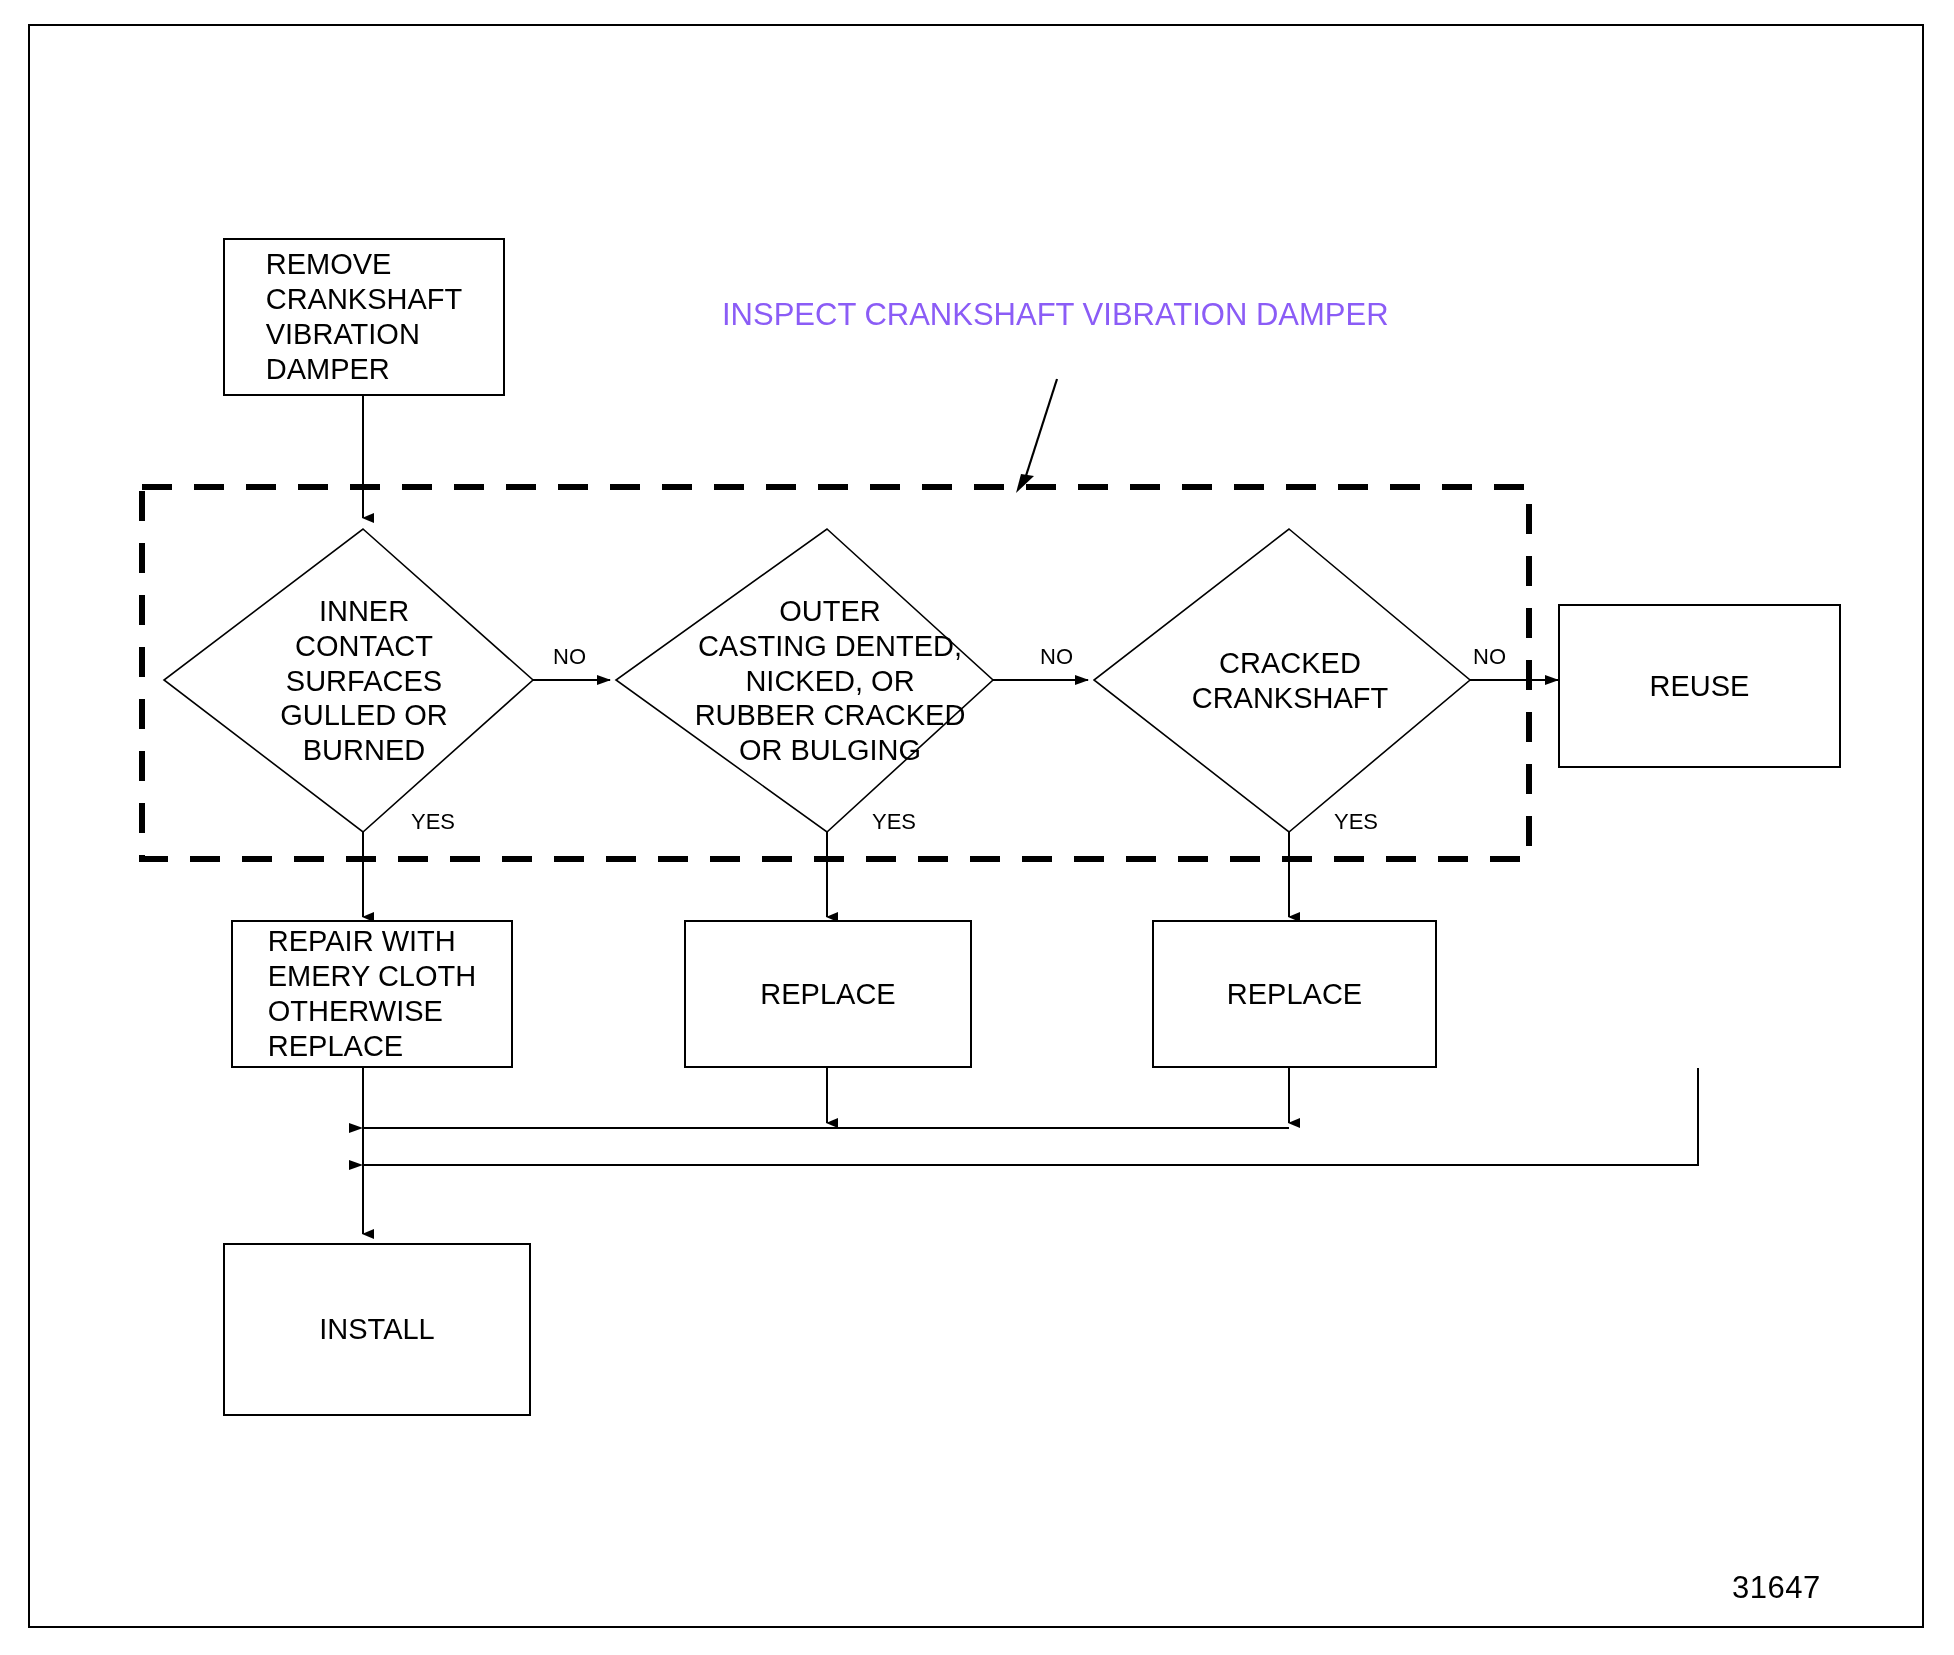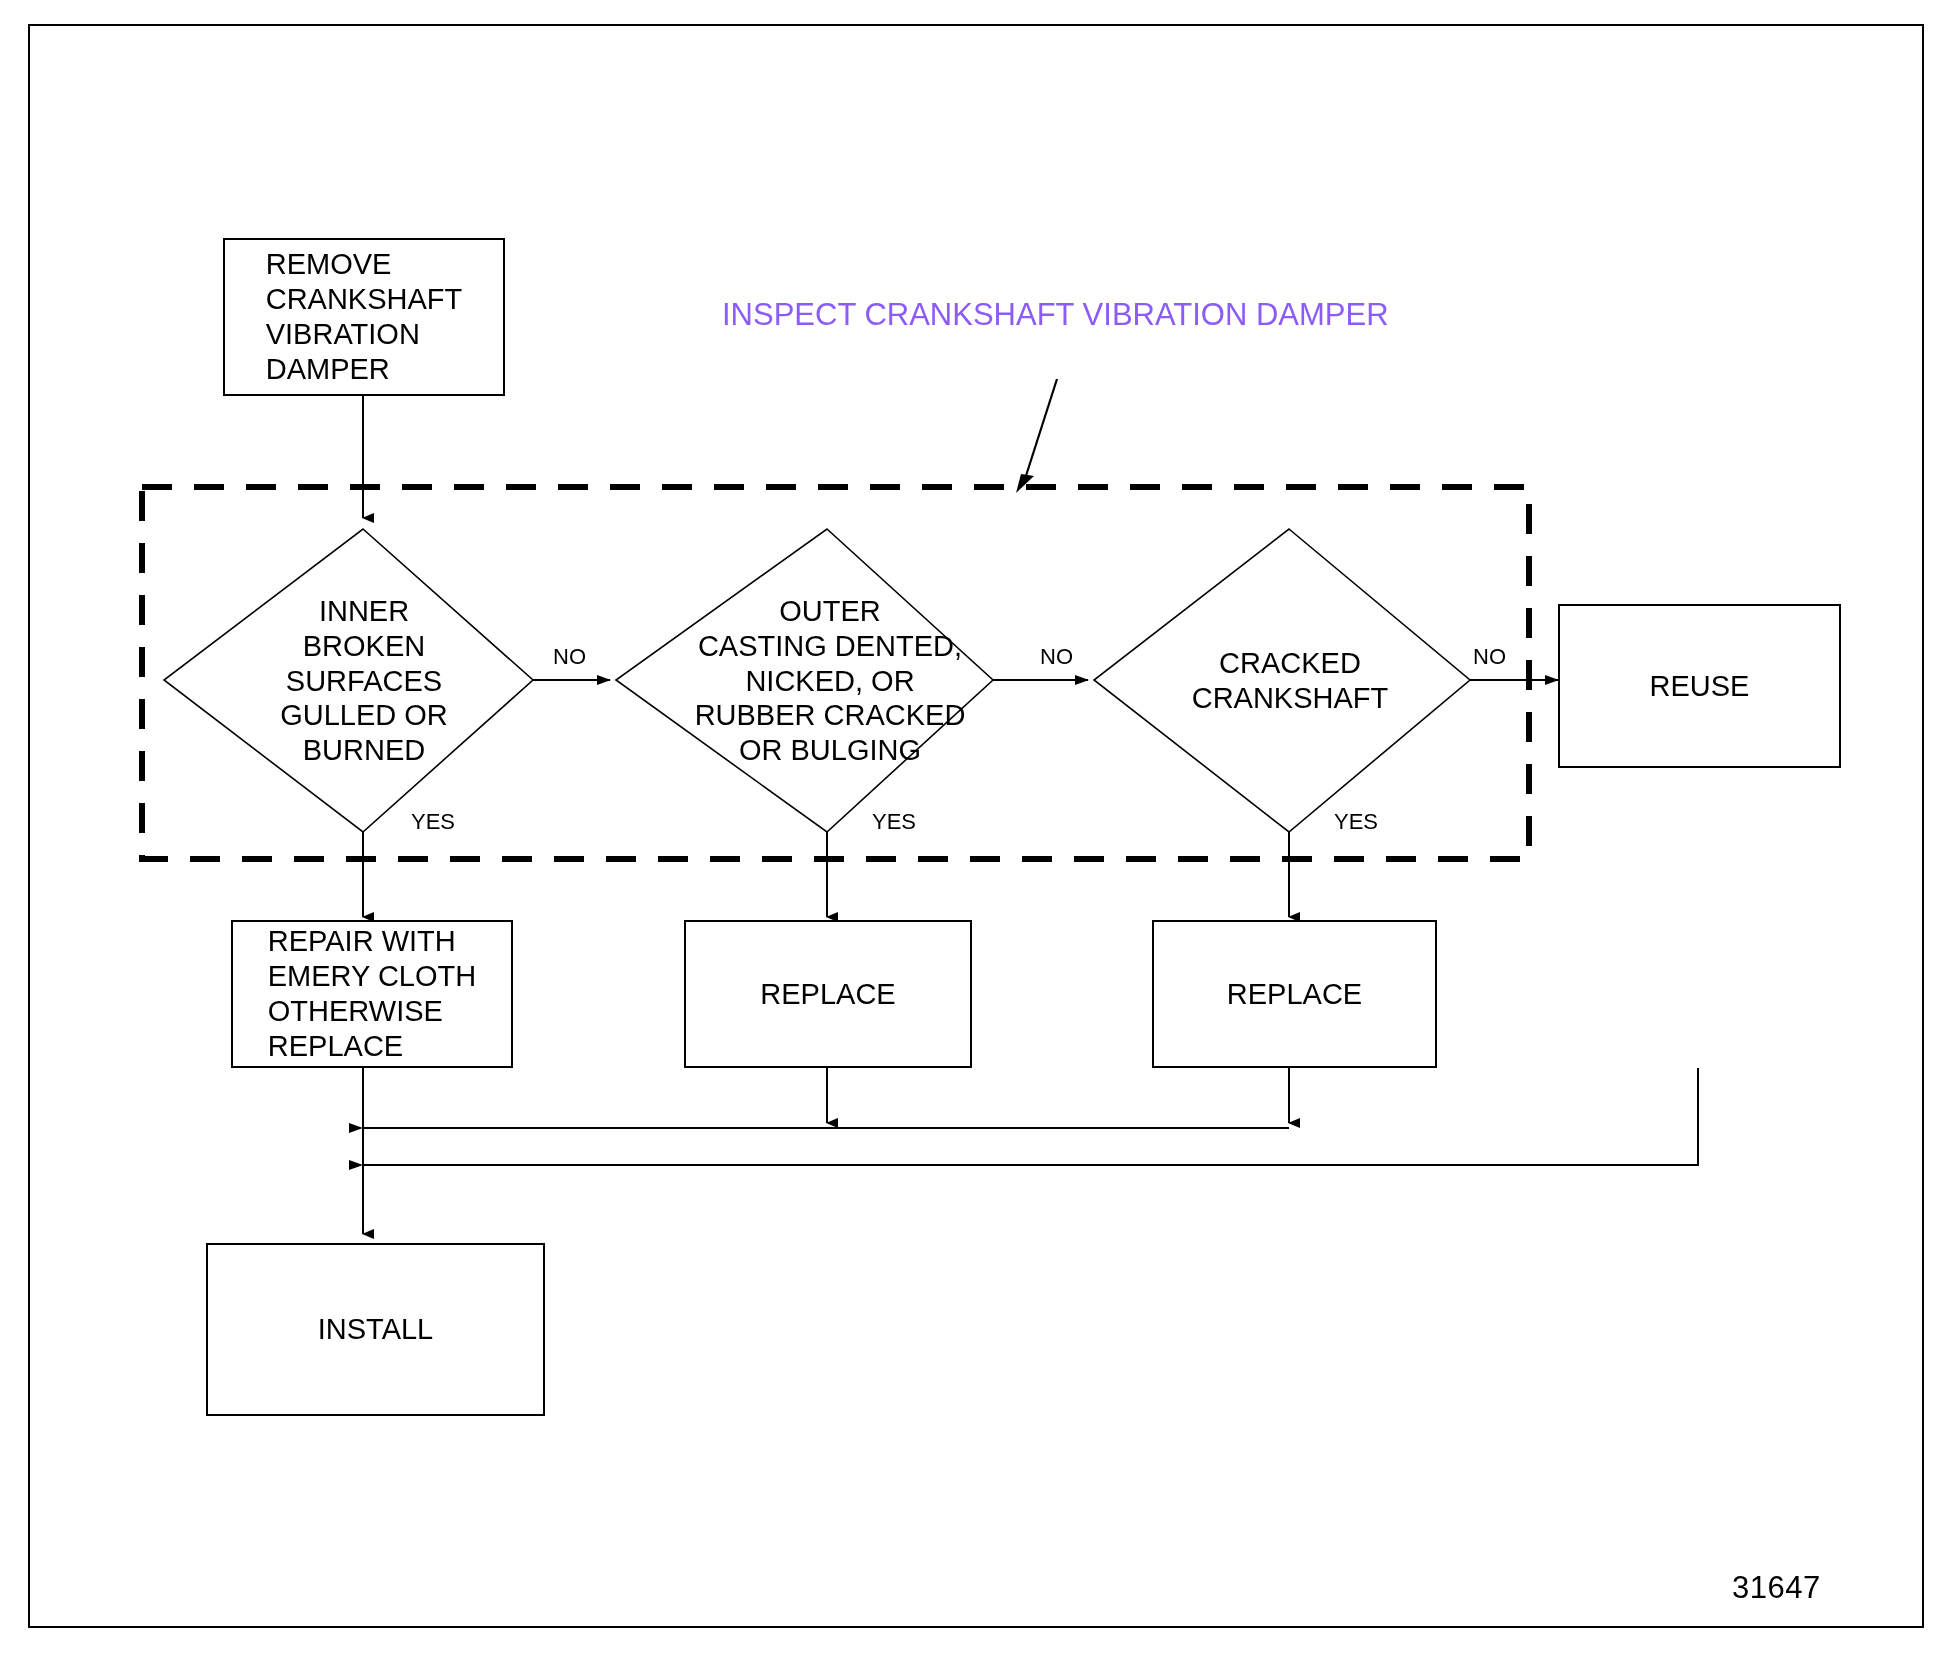--- a/index.html
+++ b/index.html
@@ -140,21 +140,21 @@
   <div class="group-title" style="left:722px; top:297px;">INSPECT CRANKSHAFT VIBRATION DAMPER</div>
 
   <div class="proc-box" style="left:223px; top:238px; width:282px; height:158px;">
     <span class="txt">REMOVE
 CRANKSHAFT
 VIBRATION
 DAMPER</span>
   </div>
 
   <div class="diamond-text" style="left:209px; top:582px; width:310px; height:198px;">INNER
-BROKEN
+CONTACT
 SURFACES
 GULLED OR
 BURNED</div>
 
   <div class="diamond-text" style="left:645px; top:582px; width:370px; height:198px;">OUTER
 CASTING DENTED,
 NICKED, OR
 RUBBER CRACKED
 OR BULGING</div>
 
@@ -173,21 +173,21 @@
   </div>
 
   <div class="proc-box" style="left:684px; top:920px; width:288px; height:148px;">
     <span class="txt">REPLACE</span>
   </div>
 
   <div class="proc-box" style="left:1152px; top:920px; width:285px; height:148px;">
     <span class="txt">REPLACE</span>
   </div>
 
-  <div class="proc-box" style="left:206px; top:1243px; width:339px; height:173px;">
+  <div class="proc-box" style="left:223px; top:1243px; width:308px; height:173px;">
     <span class="txt">INSTALL</span>
   </div>
 
   <div class="edge-label" style="left:553px; top:644px;">NO</div>
   <div class="edge-label" style="left:1040px; top:644px;">NO</div>
   <div class="edge-label" style="left:1473px; top:644px;">NO</div>
 
   <div class="edge-label" style="left:411px; top:809px;">YES</div>
   <div class="edge-label" style="left:872px; top:809px;">YES</div>
   <div class="edge-label" style="left:1334px; top:809px;">YES</div>

